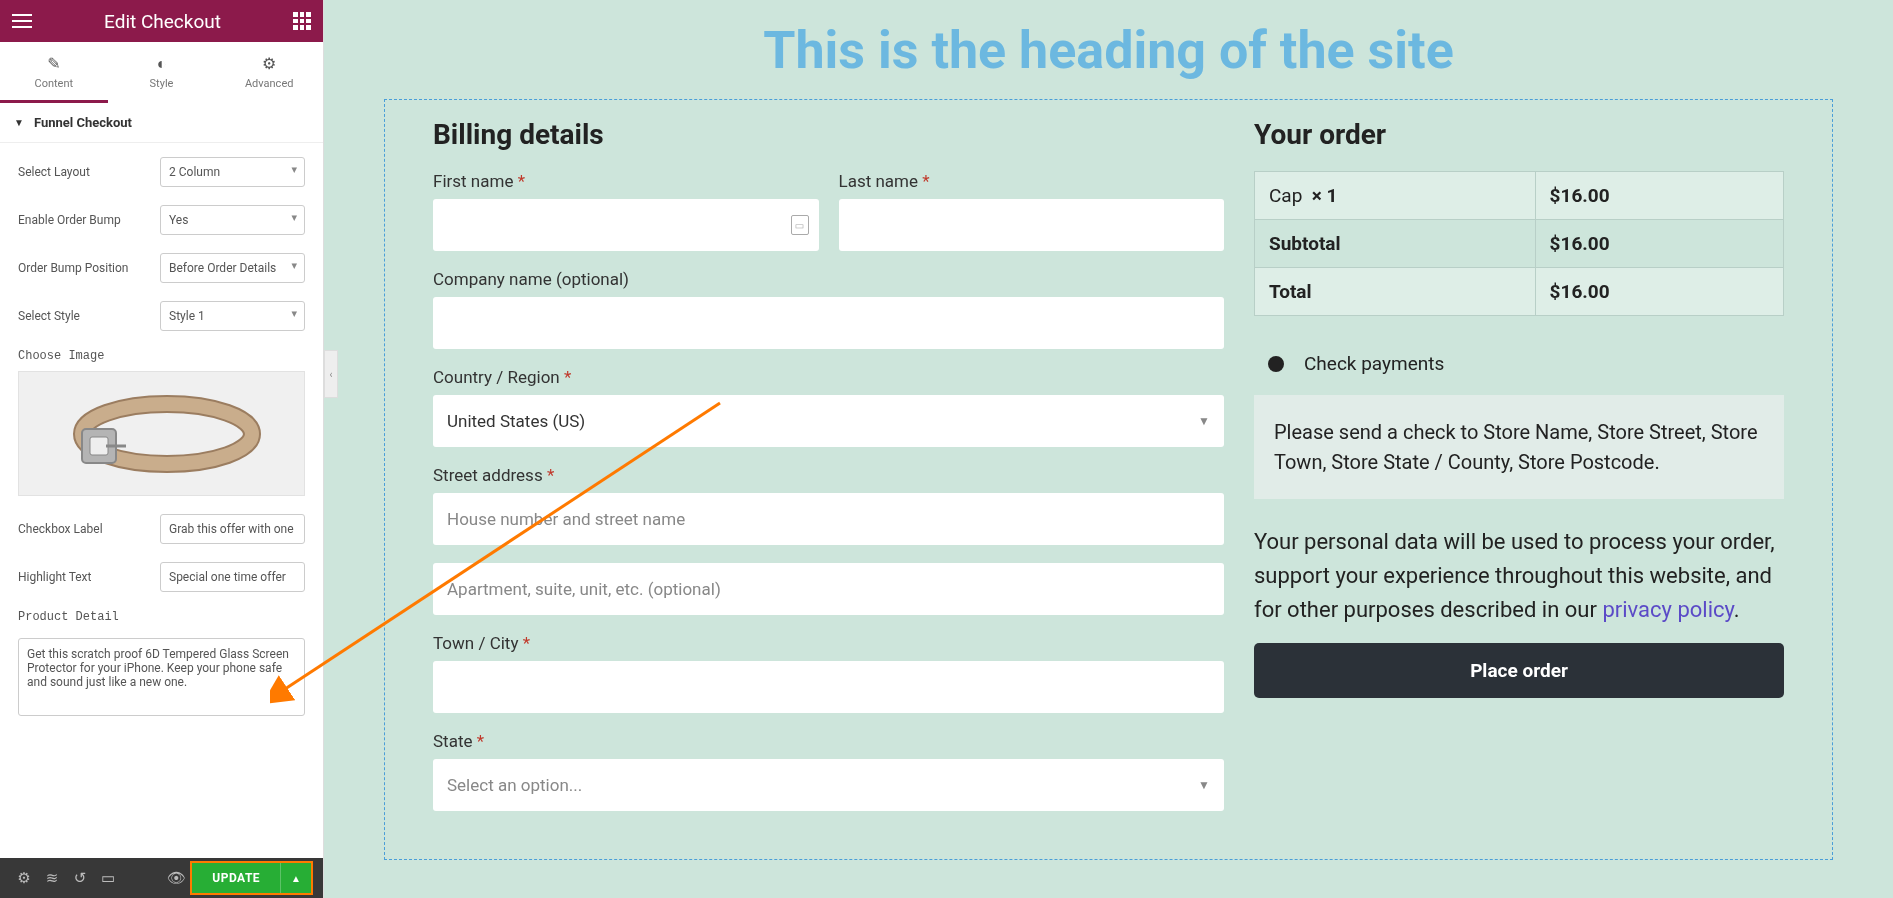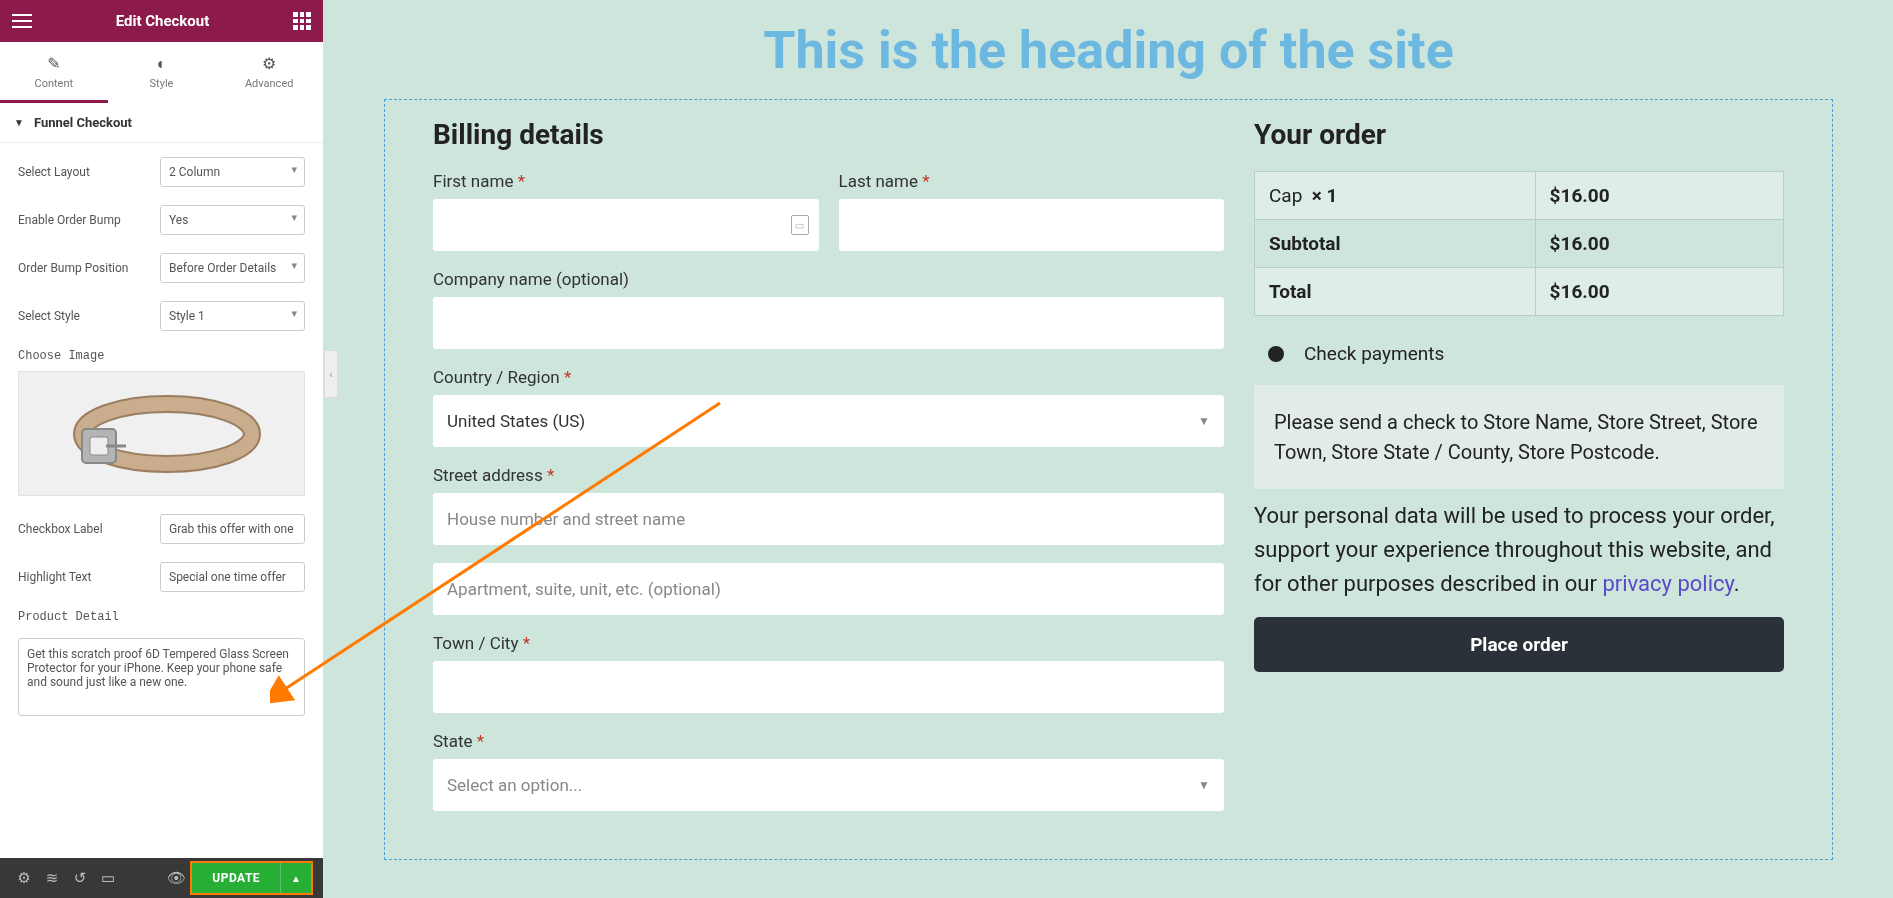--- a/index.html
+++ b/index.html
@@ -3,21 +3,21 @@
 <meta charset="utf-8">
 <style>
   * { box-sizing: border-box; margin: 0; padding: 0; font-family: -apple-system, BlinkMacSystemFont, "Segoe UI", Roboto, Arial, sans-serif; }
   body { display: flex; width: 1893px; height: 898px; overflow: hidden; background: #fff; }
   
   
   .panel { width: 324px; height: 100%; display: flex; flex-direction: column; border-right: 1px solid #ddd; position: relative; }
   .panel-header { background: #8c1a4b; color: #fff; height: 42px; display: flex; align-items: center; justify-content: space-between; padding: 0 12px; }
   .hamburger { width: 20px; height: 14px; display: flex; flex-direction: column; justify-content: space-between; cursor: pointer; }
   .hamburger span { height: 2px; background: #fff; }
-  .panel-title { font-size: 15px; font-weight: 700; }
+  .panel-title { font-size: 19px; font-weight: 400; }
   .apps-icon { width: 18px; height: 18px; display: grid; grid-template-columns: repeat(3,1fr); grid-template-rows: repeat(3,1fr); gap: 2px; cursor: pointer; }
   .apps-icon span { background: #fff; }
   
   .tabs { display: flex; border-bottom: 3px solid #fff; }
   .tab { flex: 1; text-align: center; padding: 12px 0 10px; font-size: 11px; color: #777; cursor: pointer; position: relative; }
   .tab.active { border-bottom: 3px solid #8c1a4b; margin-bottom: -3px; }
   .tab .tab-ico { display: block; margin: 0 auto 4px; font-size: 16px; color: #555; }
   
   .section-head { display: flex; align-items: center; padding: 12px 14px; font-size: 13px; font-weight: 700; color: #333; border-bottom: 1px solid #eee; cursor: pointer; }
   .caret-down { margin-right: 10px; font-size: 10px; }
@@ -58,31 +58,31 @@
   .form-row { display: flex; gap: 20px; margin-bottom: 18px; }
   .form-group { flex: 1; display: flex; flex-direction: column; }
   .form-label { font-size: 17px; color: #333; margin-bottom: 8px; }
   .req { color: #c0392b; }
   .form-input { height: 52px; background: #fff; border: none; border-radius: 3px; padding: 0 14px; font-size: 17px; }
   .form-input::placeholder { color: #888; }
   .country-select { height: 52px; background: #fff; border: none; border-radius: 3px; padding: 0 14px; font-size: 17px; color: #333; display: flex; align-items: center; justify-content: space-between; cursor: pointer; }
   .country-select .dd { color: #888; font-size: 12px; }
   .contact-ico { position: absolute; right: 10px; top: 50%; transform: translateY(-50%); width: 18px; height: 20px; border: 1px solid #aaa; border-radius: 2px; display: flex; align-items: center; justify-content: center; font-size: 10px; color: #aaa; }
   
-  .order-table { width: 100%; border-collapse: collapse; margin-bottom: 26px; }
+  .order-table { width: 100%; border-collapse: collapse; margin-bottom: 36px; }
   .order-table td { border: 1px solid #b8cfc7; padding: 12px 14px; font-size: 19px; color: #222; }
   .order-table .b { font-weight: 700; }
   .order-table .val { font-weight: 700; }
   .order-table .light-row td { background: rgba(255,255,255,0.35); }
   
   .payment-row { display: flex; align-items: center; gap: 20px; margin-bottom: 20px; padding-left: 14px; }
   .radio-dot { width: 16px; height: 16px; border-radius: 50%; background: #222; }
   .payment-text { font-size: 19px; color: #222; }
   
-  .info-box { background: #e1ece8; padding: 22px 20px; font-size: 20px; color: #222; line-height: 1.5; margin-bottom: 10px; }
+  .info-box { background: #e1ece8; padding: 22px 20px; font-size: 20px; color: #222; line-height: 1.5; margin-bottom: 26px; }
   .privacy-text { font-size: 22px; color: #222; line-height: 1.55; margin-bottom: 16px; }
   .privacy-text a { color: #5b4ac7; text-decoration: none; }
   .place-order-btn { width: 100%; background: #2b3138; color: #fff; border: none; border-radius: 5px; padding: 16px; font-size: 19px; font-weight: 700; cursor: pointer; }
   
   
   .arrow-svg { position: absolute; left: 270px; top: 395px; width: 460px; height: 310px; pointer-events: none; z-index: 10; }
 </style>
 </head>
 <body>
 

